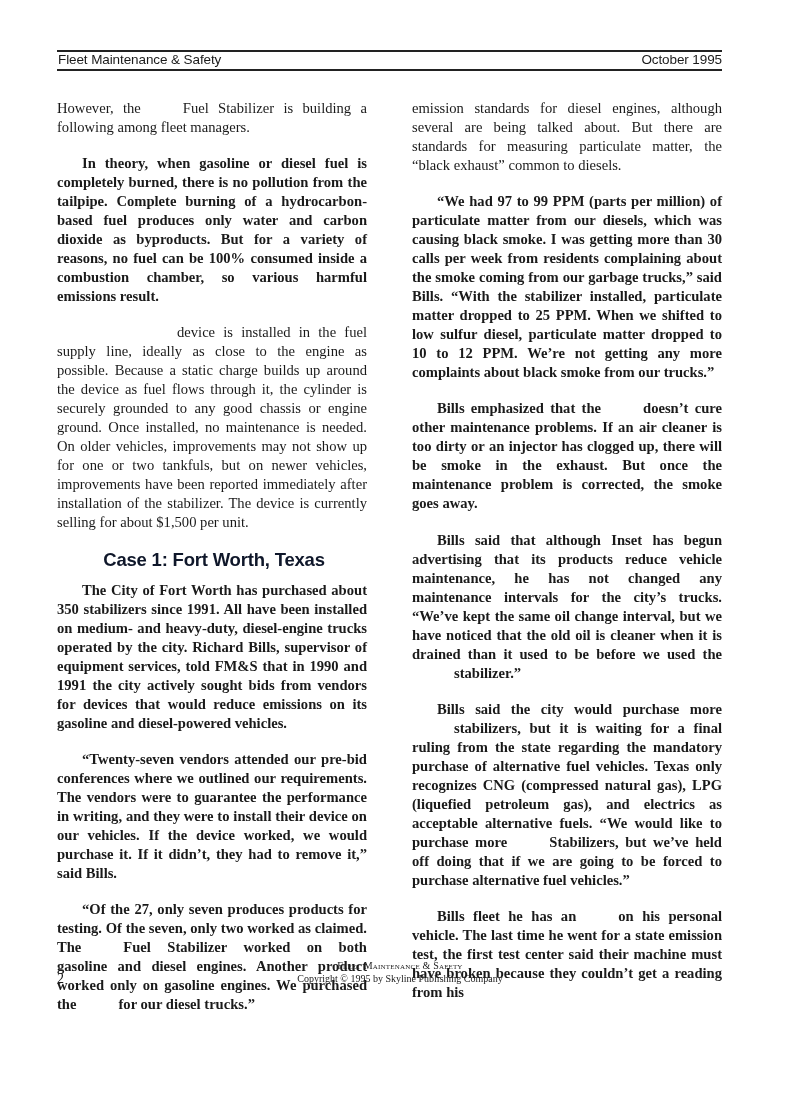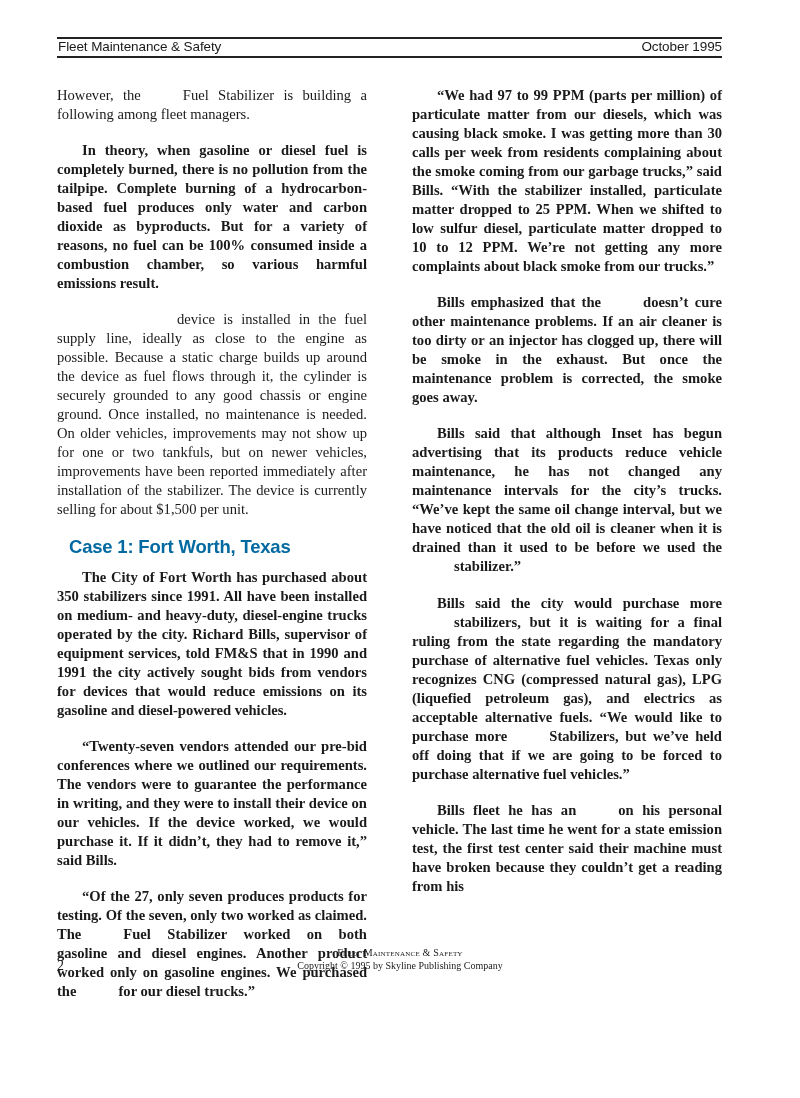--- a/index.html
+++ b/index.html
@@ -1,38 +1,38 @@
 <!DOCTYPE html>
 <html><head>
 <meta charset="utf-8">
 <style>
   html, body { margin: 0; padding: 0; background: #ffffff; }
   body { width: 800px; height: 1098px; position: relative; overflow: hidden; color: #1a1a1a; }
-  .page { position: absolute; left: 0; top: 0; width: 800px; height: 1010px; }
+  .page { position: absolute; left: 0; top: 13px; width: 800px; height: 1010px; }
   .hdr-rule { position: absolute; left: 57px; width: 665px; height: 0; border-top: 2px solid #222; }
   .hdr-rule.top { top: 37px; }
   .hdr-rule.bot { top: 56px; }
   .hdr-left, .hdr-right {
     position: absolute; top: 39px; font-family: "Liberation Sans", sans-serif;
     font-size: 13.5px; letter-spacing: -0.1px; color: #1a1a1a;
   }
   .hdr-left { left: 58px; }
   .hdr-right { right: 78px; }
   .col { position: absolute; top: 86px; width: 310px;
     font-family: "Liberation Serif", serif; font-size: 14.6px; line-height: 19px;
     text-align: justify; color: #1a1a1a; }
   .col.left { left: 57px; }
   .col.right { left: 412px; }
   .col p { margin: 0 0 17.2px 0; }
   .col p.ind { text-indent: 25px; font-weight: bold; }
   .col p.noind { text-indent: 0; }
   .col p.last { margin-bottom: 0; }
   .gap { display: inline-block; width: 42px; }
   h2.case { font-family: "Liberation Sans", sans-serif; font-weight: bold; font-size: 18.5px;
-    margin: 4px 0 12px 12px; letter-spacing: -0.2px; text-align: left; color: #0369a1; }
+    margin: 4px 0 12px 4px; letter-spacing: -0.2px; text-align: center; color: #0f172a; }
   .footer { position: absolute; top: 946px; left: 0; width: 800px; text-align: center;
     font-family: "Liberation Serif", serif; color: #1a1a1a; }
   .footer .ftitle { font-size: 10px; font-variant: small-caps; letter-spacing: 0.2px; line-height: 13px; }
   .footer .fcopy { font-size: 10px; line-height: 14px; }
   .pagenum { position: absolute; left: 57px; top: 958px; font-family: "Liberation Serif", serif; font-size: 14px; }
 </style>
 </head>
 <body>
 
 <div class="page">
@@ -50,20 +50,21 @@
     <p class="noind" style="text-indent:120px">device is installed in the fuel supply line, ideally as close to the engine as possible. Because a static charge builds up around the device as fuel flows through it, the cylinder is securely grounded to any good chassis or engine ground. Once installed, no maintenance is needed. On older vehicles, improvements may not show up for one or two tankfuls, but on newer vehicles, improvements have been reported immediately after installation of the stabilizer. The device is currently selling for about $1,500 per unit.</p>
     <h2 class="case">Case 1: Fort Worth, Texas</h2>
     <p class="ind">The City of Fort Worth has purchased about 350 stabilizers since 1991. All have been installed on medium- and heavy-duty, diesel-engine trucks operated by the city. Richard Bills, supervisor of equipment services, told FM&amp;S that in 1990 and 1991 the city actively sought bids from vendors for devices that would reduce emissions on its gasoline and diesel-powered vehicles.</p>
     <p class="ind">“Twenty-seven vendors attended our pre-bid conferences where we outlined our requirements. The vendors were to guarantee the performance in writing, and they were to install their device on our vehicles. If the device worked, we would purchase it. If it didn’t, they had to remove it,” said Bills.</p>
     <p class="ind">
       <span>“Of the 27, only seven produces products for testing. Of the seven, only two worked as claimed. The</span><span class="gap"></span><span>Fuel Stabilizer worked on both gasoline and diesel engines. Another product worked only on gasoline engines. We purchased the</span><span class="gap"></span><span>for our diesel trucks.”</span>
     </p>
   </div>
 
   <div class="col right">
+    <p class="noind">emission standards for diesel engines, although several are being talked about. But there are standards for measuring particulate matter, the “black exhaust” common to diesels.</p>
     <p class="ind">“We had 97 to 99 PPM (parts per million) of particulate matter from our diesels, which was causing black smoke. I was getting more than 30 calls per week from residents complaining about the smoke coming from our garbage trucks,” said Bills. “With the stabilizer installed, particulate matter dropped to 25 PPM. When we shifted to low sulfur diesel, particulate matter dropped to 10 to 12 PPM. We’re not getting any more complaints about black smoke from our trucks.”</p>
     <p class="ind">
       <span>Bills emphasized that the</span><span class="gap"></span><span>doesn’t cure other maintenance problems. If an air cleaner is too dirty or an injector has clogged up, there will be smoke in the exhaust. But once the maintenance problem is corrected, the smoke goes away.</span>
     </p>
     <p class="ind">
       <span>Bills said that although Inset has begun advertising that its products reduce vehicle maintenance, he has not changed any maintenance intervals for the city’s trucks. “We’ve kept the same oil change interval, but we have noticed that the old oil is cleaner when it is drained than it used to be before we used the</span><span class="gap"></span><span>stabilizer.”</span>
     </p>
     <p class="ind">
       <span>Bills said the city would purchase more</span><span class="gap"></span><span>stabilizers, but it is waiting for a final ruling from the state regarding the mandatory purchase of alternative fuel vehicles. Texas only recognizes CNG (compressed natural gas), LPG (liquefied petroleum gas), and electrics as acceptable alternative fuels. “We would like to purchase more</span><span class="gap"></span><span>Stabilizers, but we’ve held off doing that if we are going to be forced to purchase alternative fuel vehicles.”</span>
     </p>

